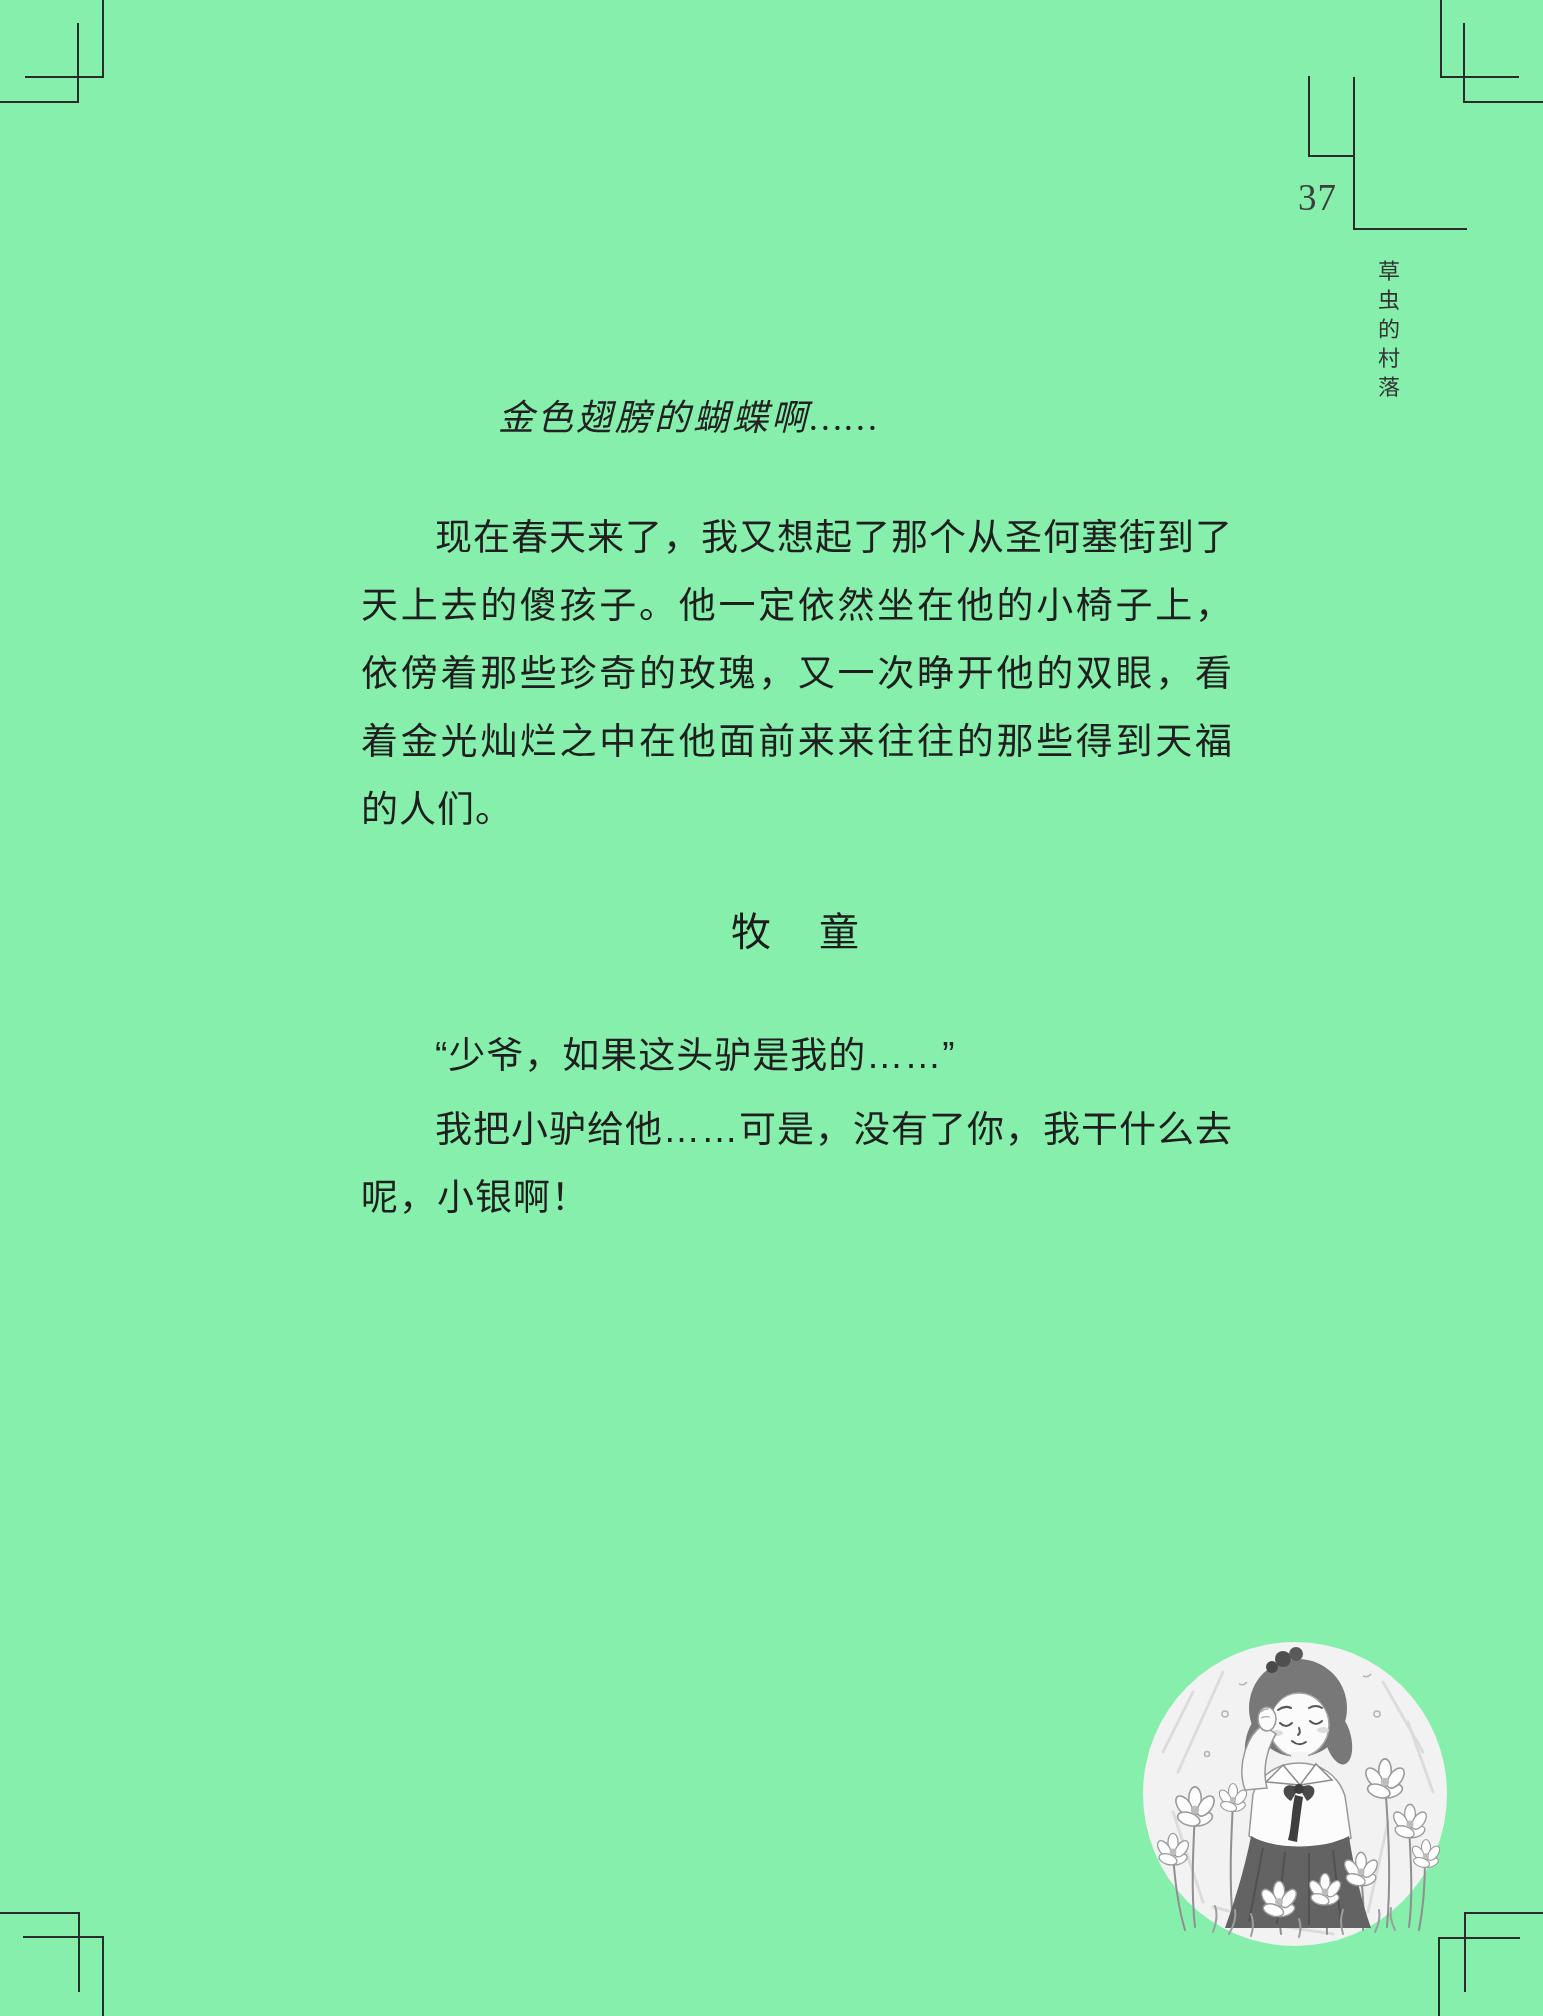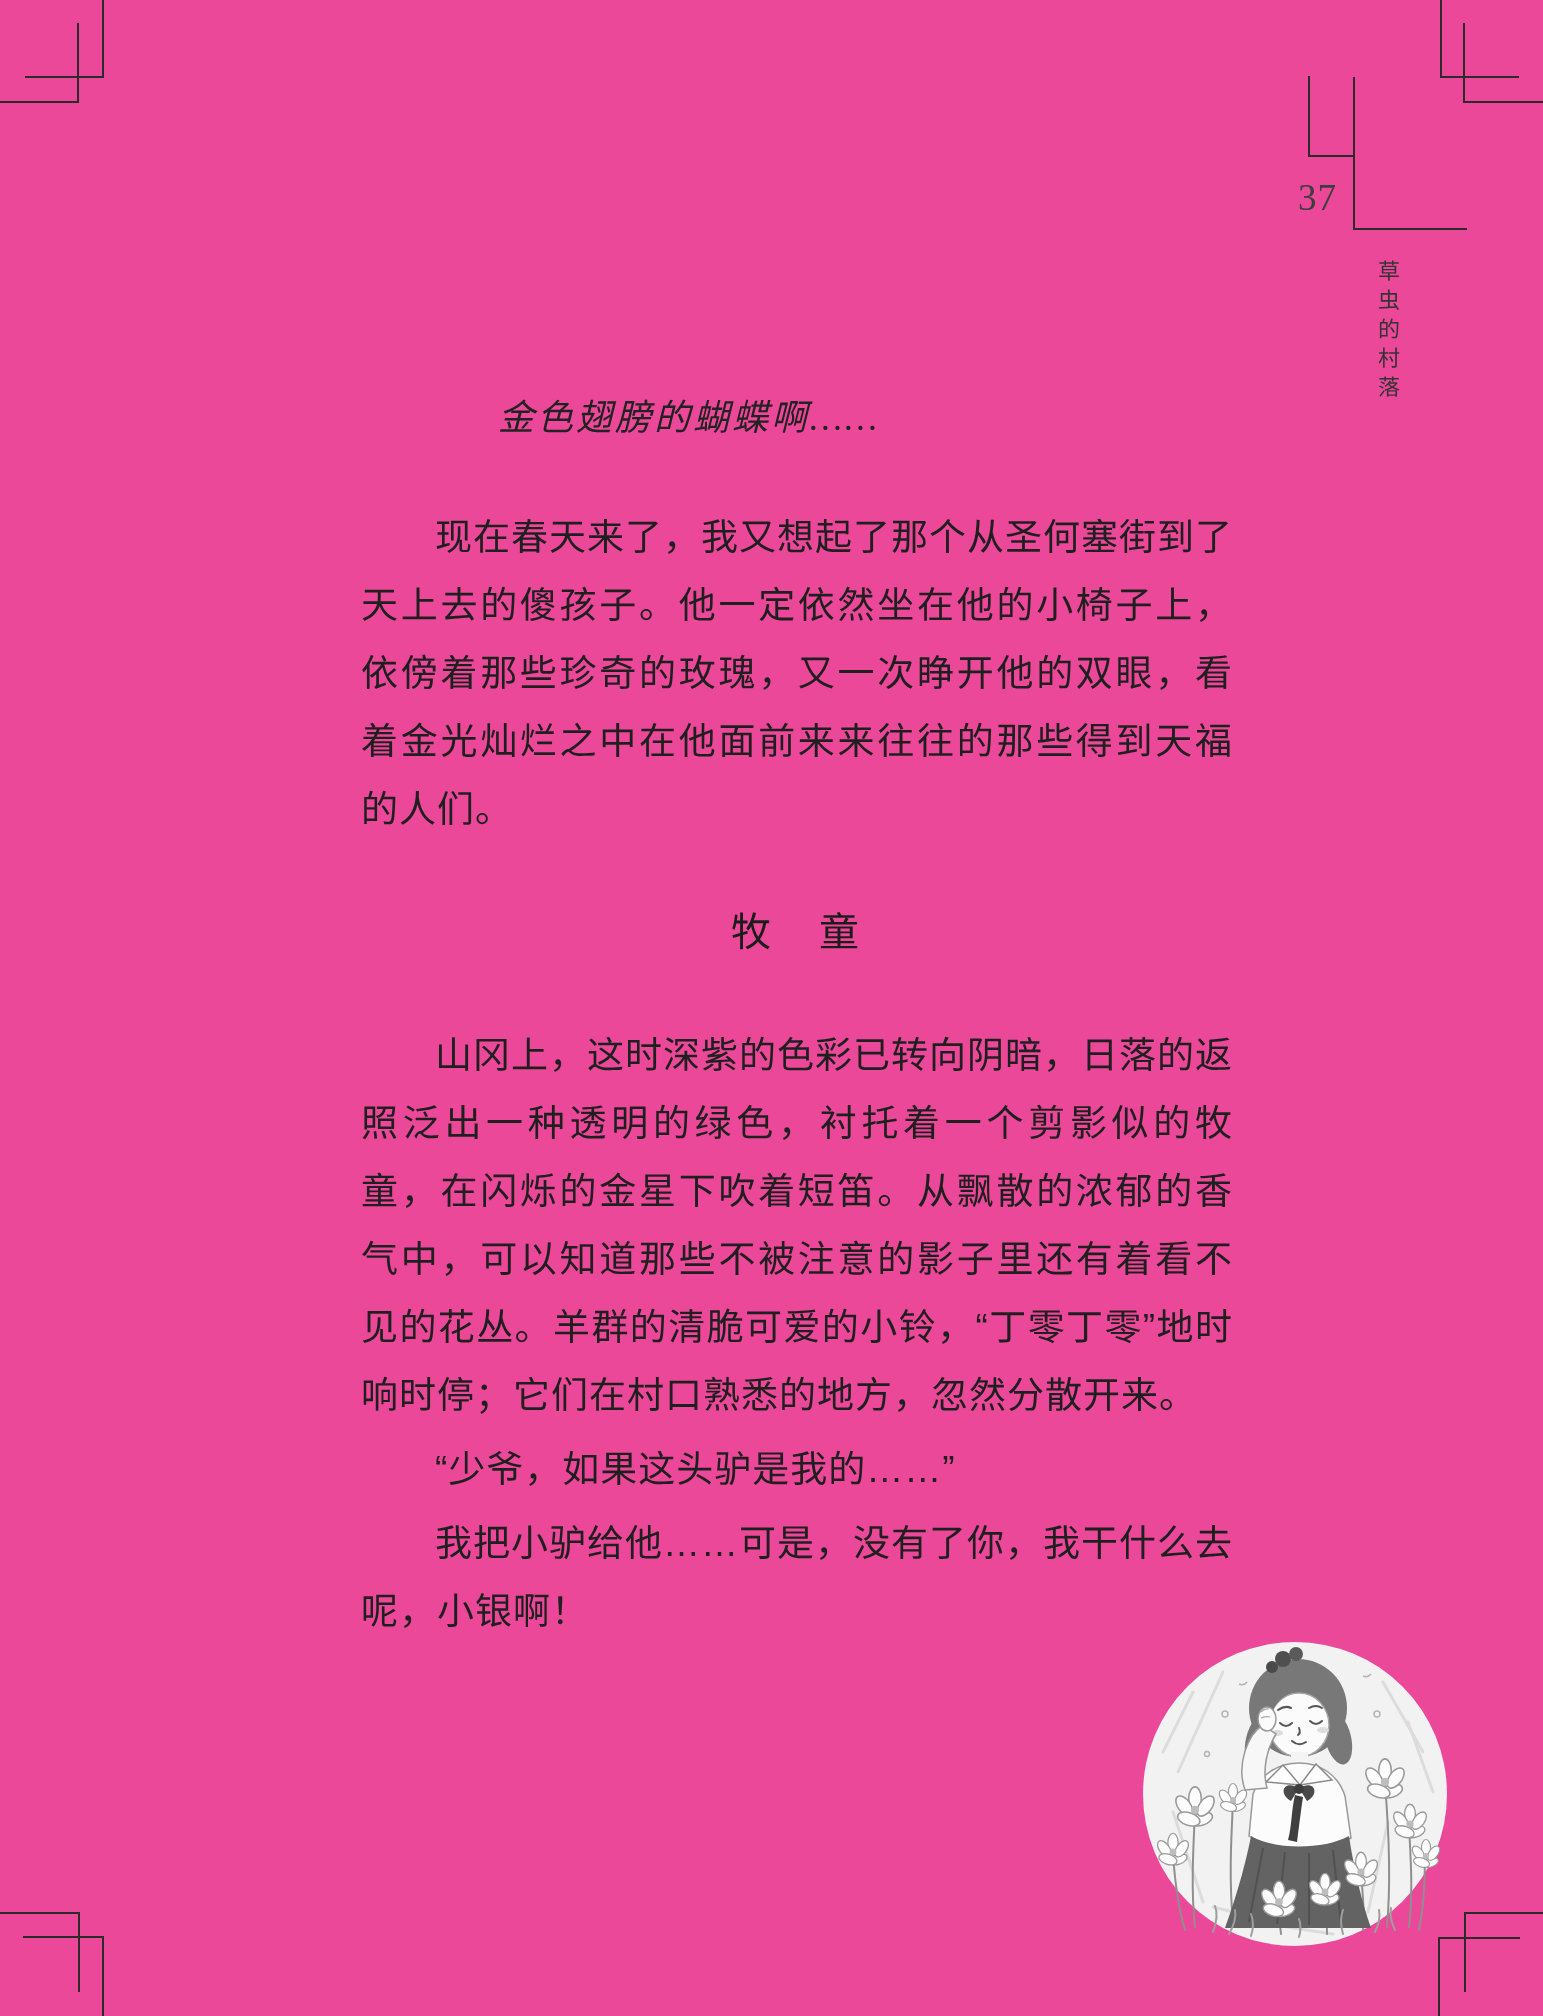--- a/index.html
+++ b/index.html
@@ -1,19 +1,19 @@
 <!DOCTYPE html>
 <html lang="zh-CN"><head>
 <meta charset="utf-8">
 <style>
   html,body { margin:0; padding:0; background:#ffffff; }
   .page {
     position:relative;
     width:1543px; height:2016px;
-    background:#ec4899;
+    background:#86efac;
     overflow:hidden;
     font-family:"Liberation Sans", sans-serif;
   }
   .marks { position:absolute; left:0; top:0; width:1543px; height:2016px; }
   .page-number {
     position:absolute; left:1298px; top:176px;
     font-family:"Liberation Serif", serif;
     font-size:37px; color:#3d3d3d; letter-spacing:1px;
   }
   .side-title {
@@ -71,21 +71,20 @@
 
   <div class="page-number">37</div>
 
   <div class="side-title">草虫的村落</div>
 
   <div class="quote-line">金色翅膀的蝴蝶啊……</div>
 
   <div class="text-block">
     <p>现在春天来了，我又想起了那个从圣何塞街到了天上去的傻孩子。他一定依然坐在他的小椅子上，依傍着那些珍奇的玫瑰，又一次睁开他的双眼，看着金光灿烂之中在他面前来来往往的那些得到天福的人们。</p>
     <h2 class="section-heading">牧　童</h2>
-    <p>山冈上，这时深紫的色彩已转向阴暗，日落的返照泛出一种透明的绿色，衬托着一个剪影似的牧童，在闪烁的金星下吹着短笛。从飘散的浓郁的香气中，可以知道那些不被注意的影子里还有着看不见的花丛。羊群的清脆可爱的小铃，“丁零丁零”地时响时停；它们在村口熟悉的地方，忽然分散开来。</p>
     <p>“少爷，如果这头驴是我的……”</p>
     <p>我把小驴给他……可是，没有了你，我干什么去呢，小银啊！</p>
   </div>
 
   <svg class="illustration" viewBox="0 0 322 332">
     <defs>
       <g id="flower">
         <ellipse cx="0" cy="-11" rx="6" ry="11" fill="#fdfdfd" stroke="#9a9a9a" stroke-width="1.5"></ellipse>
         <ellipse cx="10" cy="-3" rx="6" ry="11" transform="rotate(72)" fill="#fdfdfd" stroke="#9a9a9a" stroke-width="1.5"></ellipse>
         <ellipse cx="6" cy="9" rx="6" ry="11" transform="rotate(144)" fill="#fdfdfd" stroke="#9a9a9a" stroke-width="1.5"></ellipse>

